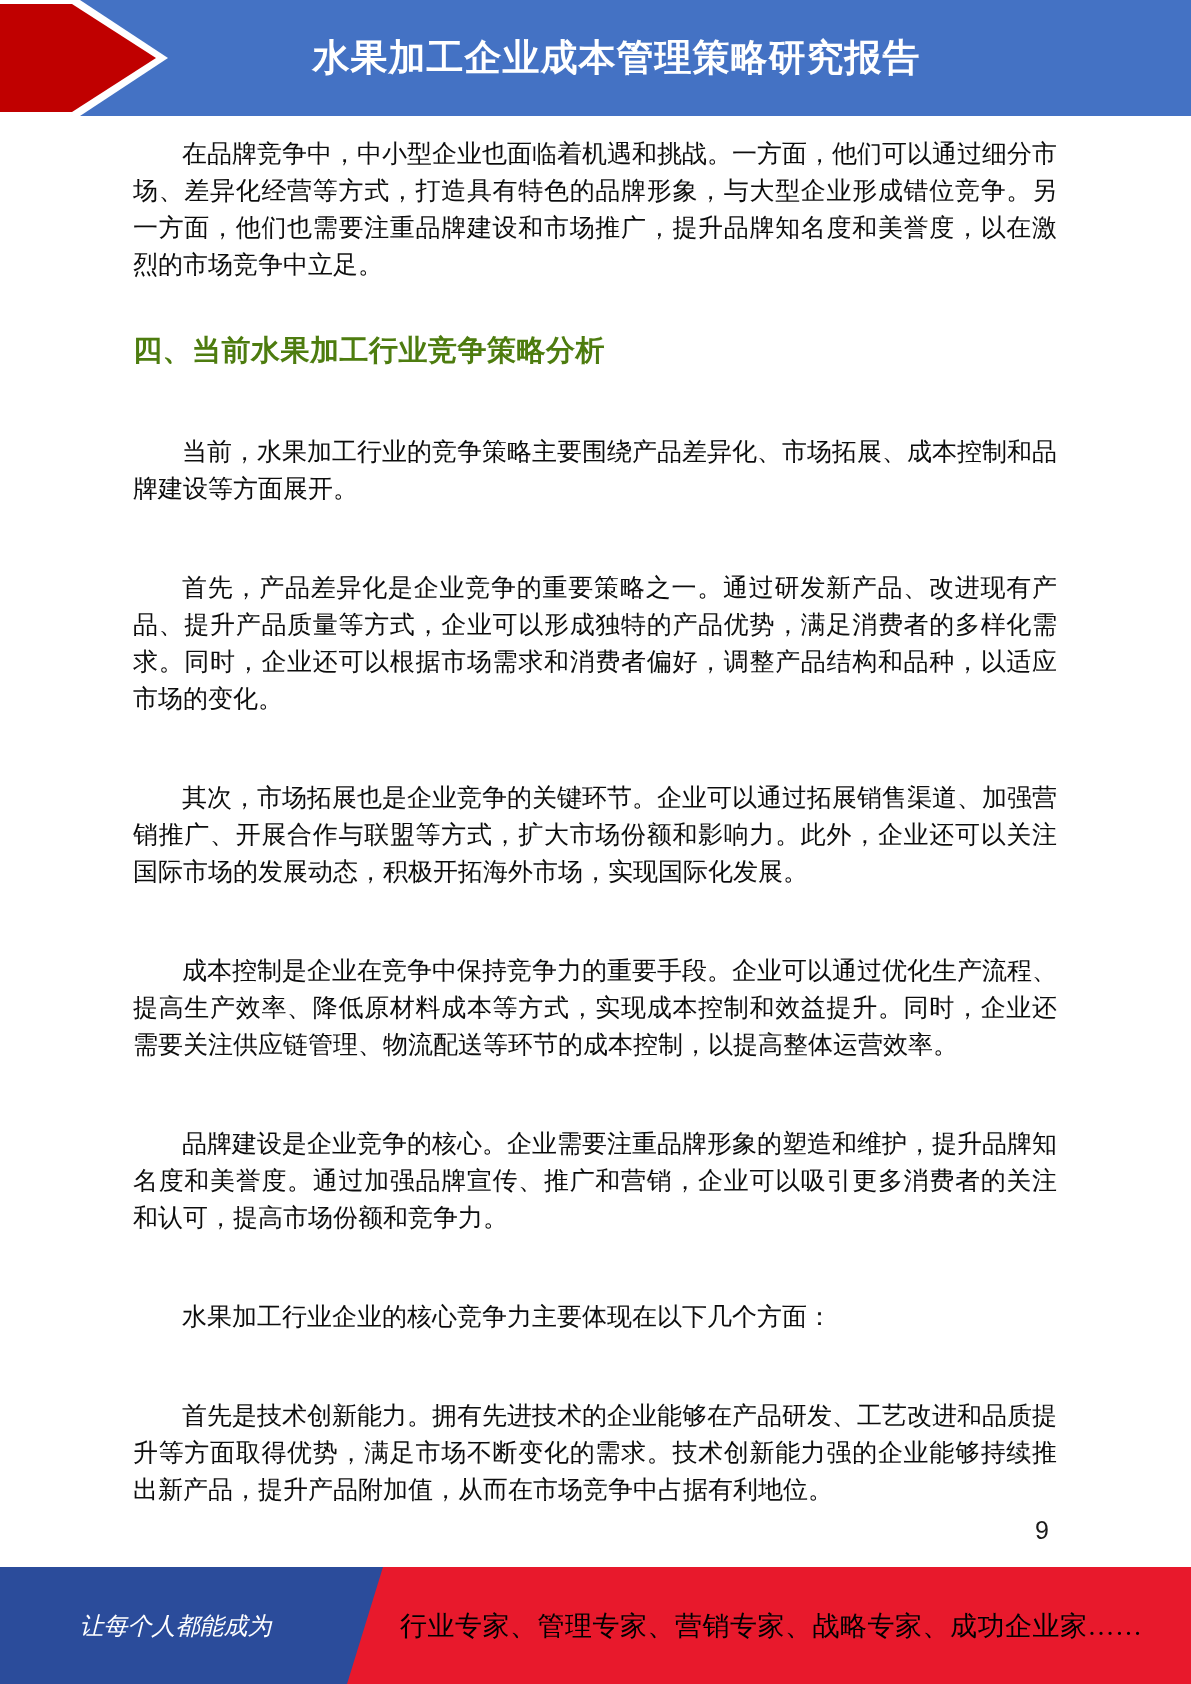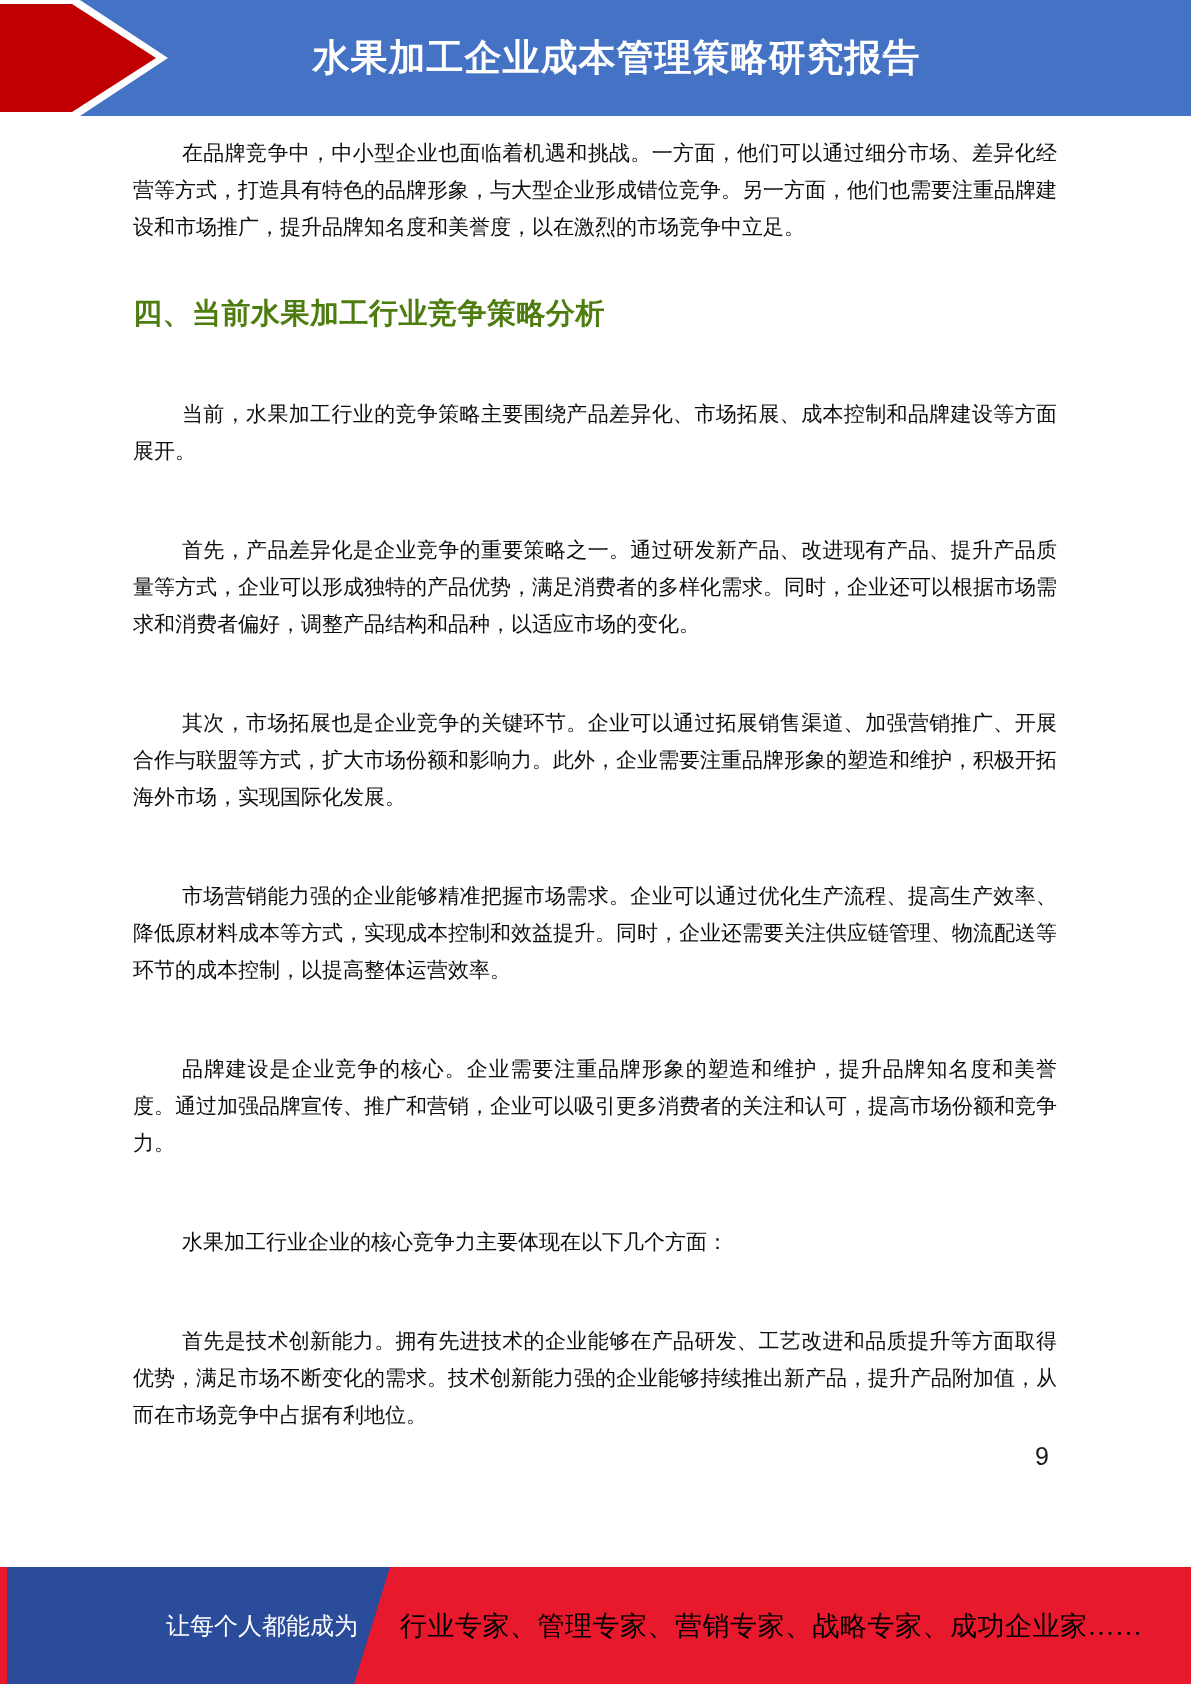--- a/index.html
+++ b/index.html
@@ -49,21 +49,21 @@
   
   .content {
     position: absolute;
     top: 116px;
     left: 133px;
     width: 924px;
     padding-top: 19px;
     color: #0d0d0d;
   }
   .content p.body-para {
-    font-size: 21px;
+    font-size: 25px;
     line-height: 37px;
     text-align: justify;
     text-justify: inter-ideograph;
     text-indent: 49px;
     margin: 62px 0 0 0;
   }
   .content p.body-para.first {
     margin-top: 0;
   }
   .content h2.section-heading {
@@ -88,29 +88,30 @@
   
   .footer {
     position: absolute;
     left: 0; bottom: 0;
     width: 1191px;
     height: 117px;
     background: var(--footer-red, #E8192C);
   }
   .footer-left-panel {
     position: absolute;
-    left: 7px; top: 0;
+    left: 0; top: 0;
     width: 383px;
     height: 117px;
     background: var(--footer-blue, #2B4C9B);
     clip-path: polygon(0 0, 100% 0, calc(100% - 36px) 100%, 0 100%);
     display: flex;
     align-items: center;
-    justify-content: flex-end;
+    justify-content: center;
     padding-right: 32px;
+    font-style: italic;
   }
   .footer-left-slogan {
     color: #ffffff;
     font-size: 24px;
     white-space: nowrap;
   }
   .footer-right-area {
     position: absolute;
     left: 400px; top: 0;
     height: 100%;
@@ -137,22 +138,22 @@
     <h1 class="banner-title">水果加工企业成本管理策略研究报告</h1>
   </header>
 
   <main class="content">
     <p class="body-para first">在品牌竞争中，中小型企业也面临着机遇和挑战。一方面，他们可以通过细分市场、差异化经营等方式，打造具有特色的品牌形象，与大型企业形成错位竞争。另一方面，他们也需要注重品牌建设和市场推广，提升品牌知名度和美誉度，以在激烈的市场竞争中立足。</p>
 
     <h2 class="section-heading">四、当前水果加工行业竞争策略分析</h2>
 
     <p class="body-para">当前，水果加工行业的竞争策略主要围绕产品差异化、市场拓展、成本控制和品牌建设等方面展开。</p>
     <p class="body-para">首先，产品差异化是企业竞争的重要策略之一。通过研发新产品、改进现有产品、提升产品质量等方式，企业可以形成独特的产品优势，满足消费者的多样化需求。同时，企业还可以根据市场需求和消费者偏好，调整产品结构和品种，以适应市场的变化。</p>
-    <p class="body-para">其次，市场拓展也是企业竞争的关键环节。企业可以通过拓展销售渠道、加强营销推广、开展合作与联盟等方式，扩大市场份额和影响力。此外，企业需要注重品牌形象的塑造和维护，积极开拓海外市场，实现国际化发展。</p>
-    <p class="body-para">市场营销能力强的企业能够精准把握市场需求。企业可以通过优化生产流程、提高生产效率、降低原材料成本等方式，实现成本控制和效益提升。同时，企业还需要关注供应链管理、物流配送等环节的成本控制，以提高整体运营效率。</p>
+    <p class="body-para">其次，市场拓展也是企业竞争的关键环节。企业可以通过拓展销售渠道、加强营销推广、开展合作与联盟等方式，扩大市场份额和影响力。此外，企业还可以关注国际市场的发展动态，积极开拓海外市场，实现国际化发展。</p>
+    <p class="body-para">成本控制是企业在竞争中保持竞争力的重要手段。企业可以通过优化生产流程、提高生产效率、降低原材料成本等方式，实现成本控制和效益提升。同时，企业还需要关注供应链管理、物流配送等环节的成本控制，以提高整体运营效率。</p>
     <p class="body-para">品牌建设是企业竞争的核心。企业需要注重品牌形象的塑造和维护，提升品牌知名度和美誉度。通过加强品牌宣传、推广和营销，企业可以吸引更多消费者的关注和认可，提高市场份额和竞争力。</p>
 
 
     <p class="body-para">水果加工行业企业的核心竞争力主要体现在以下几个方面：</p>
     <p class="body-para">首先是技术创新能力。拥有先进技术的企业能够在产品研发、工艺改进和品质提升等方面取得优势，满足市场不断变化的需求。技术创新能力强的企业能够持续推出新产品，提升产品附加值，从而在市场竞争中占据有利地位。</p>
 
     <div class="page-number">9</div>
   </main>
 
   <footer class="footer">

